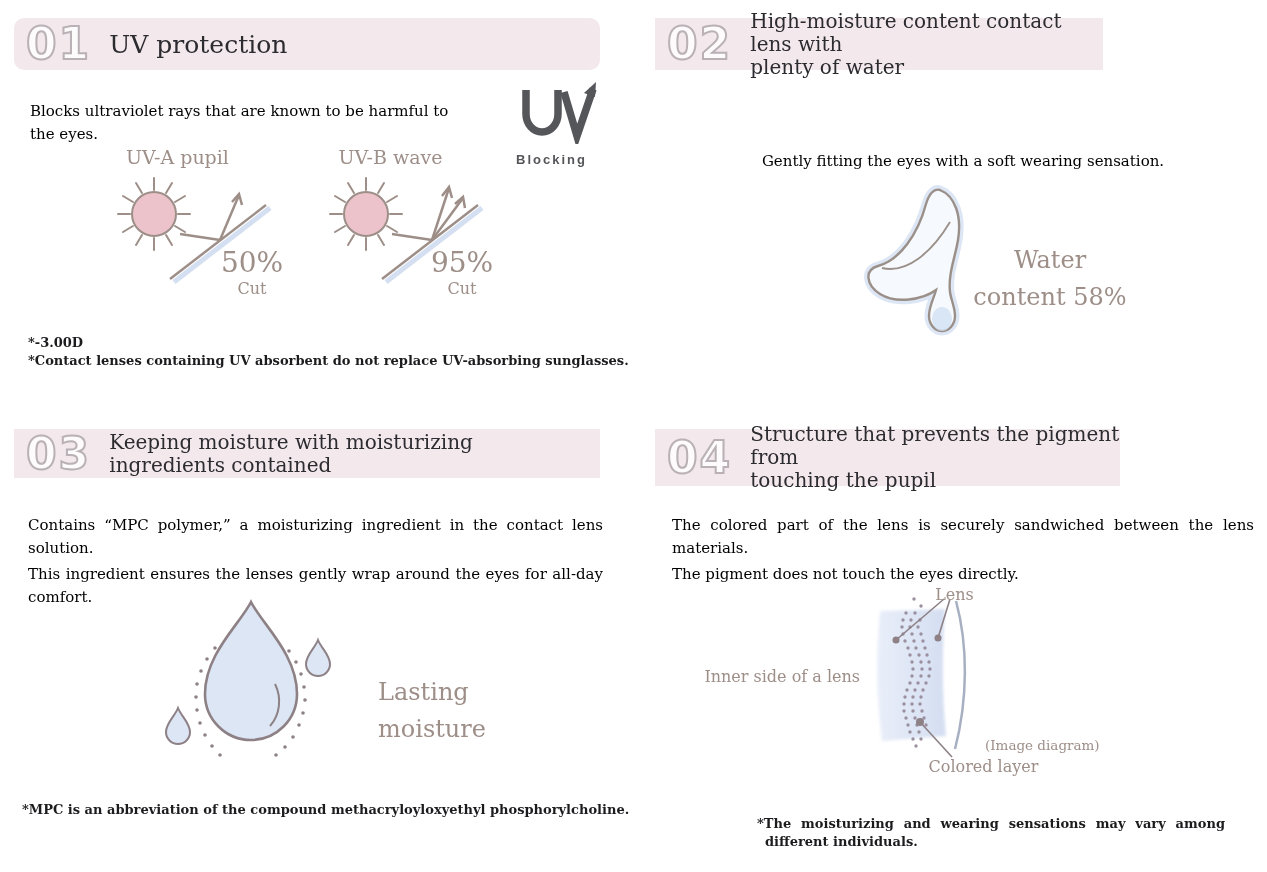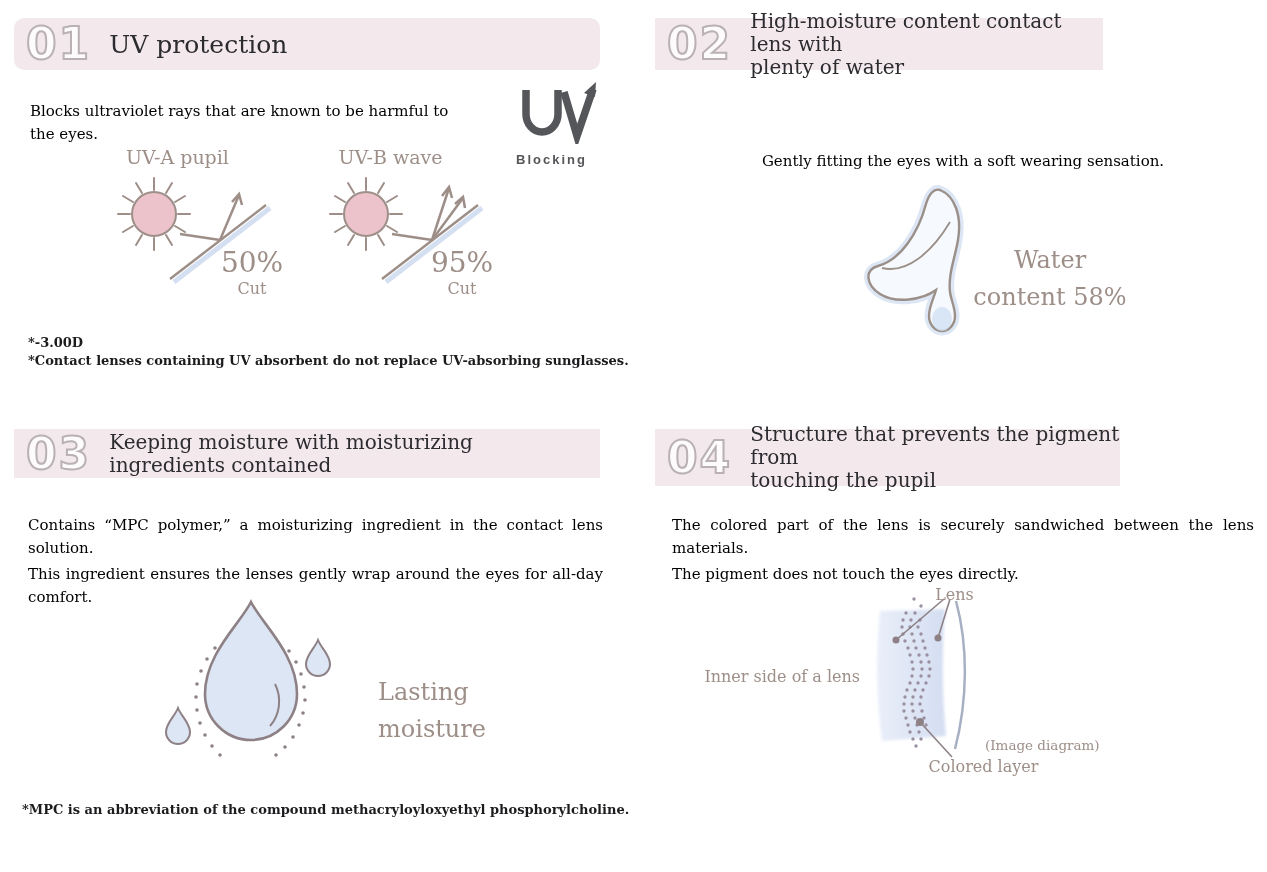--- a/index.html
+++ b/index.html
@@ -266,14 +266,15 @@
     <circle cx="238" cy="55" r="3.5" fill="#8d8186"></circle>
     <line x1="220" y1="139" x2="252" y2="174" stroke="#8d8186" stroke-width="1.6"></line>
     <circle cx="220" cy="139" r="4" fill="#8d8186"></circle>
   </svg>
 
   <div class="abs accent dlabel ctr" style="left:912px;top:585px;width:85px;">Lens</div>
   <div class="abs accent dlabel" style="left:700px;top:667px;width:160px;text-align:right;">Inner side of a lens</div>
   <div class="abs accent dsmall" style="left:985px;top:721px;margin-top:16px;">(Image diagram)</div>
   <div class="abs accent dlabel ctr" style="left:926px;top:757px;width:115px;">Colored layer</div>
 
+  <div class="abs foot just hang" style="left:757px;top:815px;width:460px;">*The moisturizing and wearing sensations may vary among different individuals.</div>
 
 </div>
 
 </body></html>

